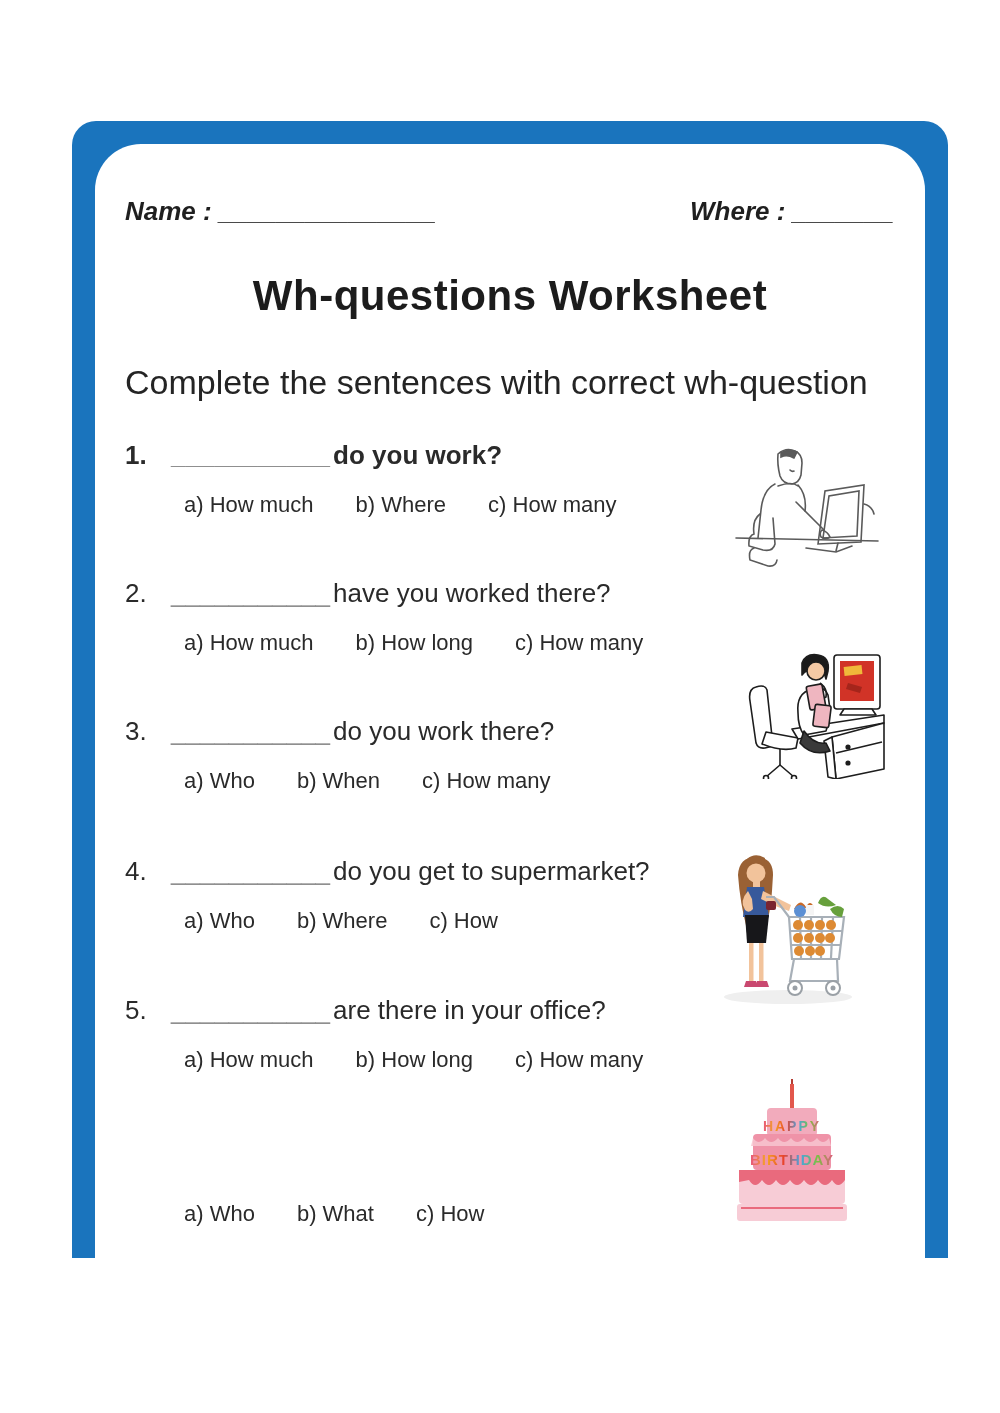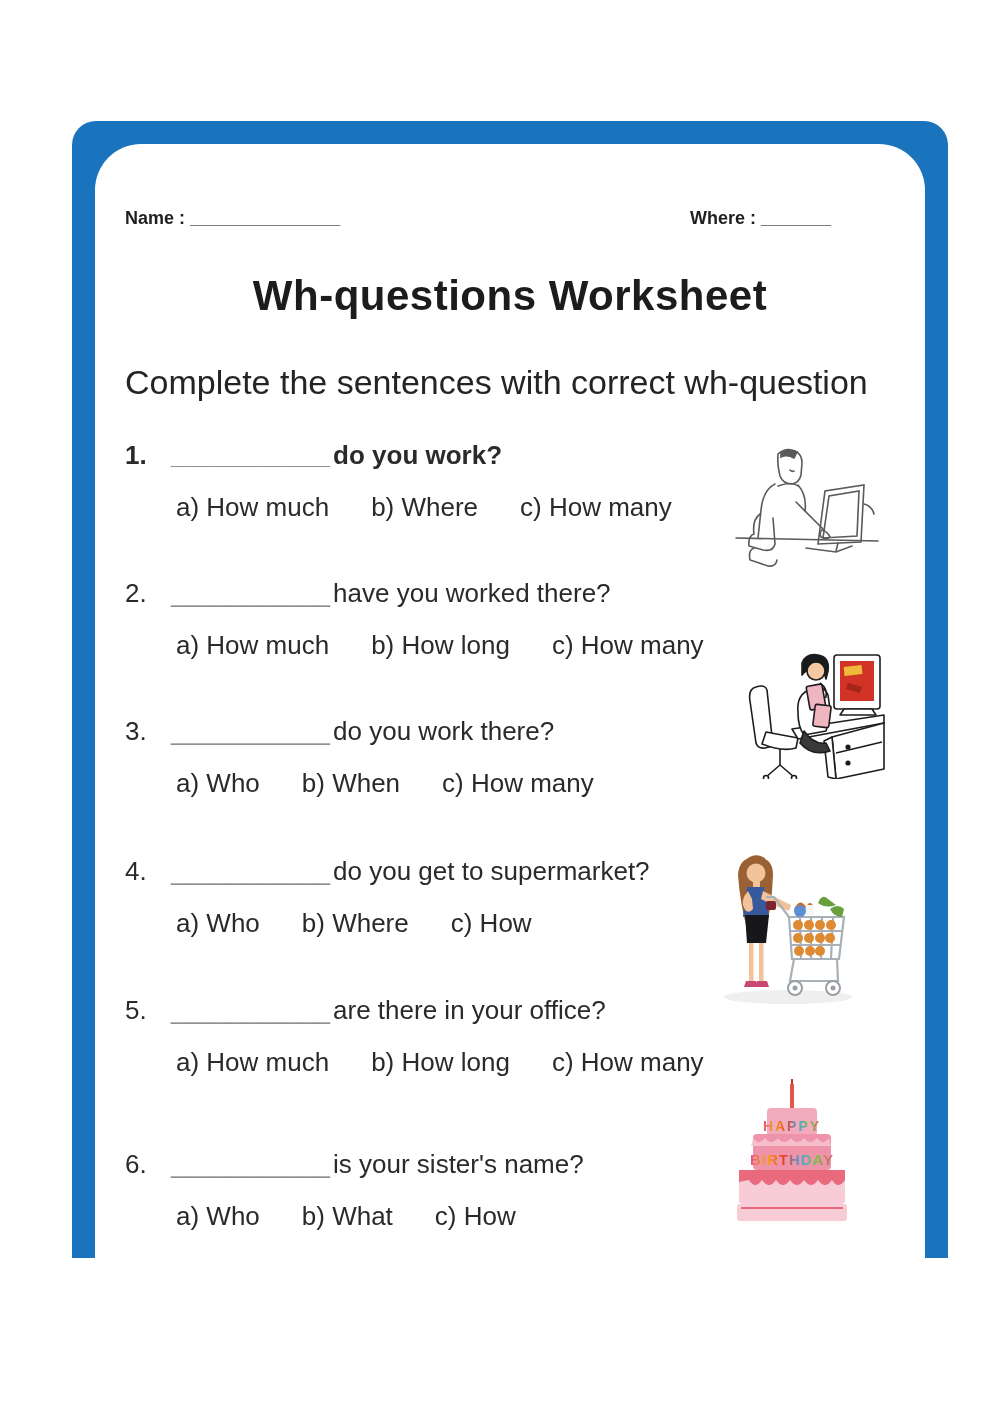--- a/index.html
+++ b/index.html
@@ -2,29 +2,29 @@
 <html><head>
 <meta charset="utf-8">
 <style>
   html,body{margin:0;padding:0;background:#ffffff;}
   .page{position:relative;width:1000px;height:1413px;background:#ffffff;overflow:hidden;
         font-family:"Liberation Sans",sans-serif;color:#2b2b2b;}
   .frame{position:absolute;left:72px;top:121px;width:876px;height:1137px;
          background:#1a74bd;border-radius:24px 24px 0 0;}
   .card{position:absolute;left:23px;top:23px;width:830px;height:1114px;
         background:#ffffff;border-radius:46px 46px 0 0;}
-  .hdr{position:absolute;top:208px;font-size:18px;font-weight:bold;color:#1f1f1f;white-space:nowrap;}
+  .hdr{position:absolute;top:196px;font-size:26px;font-weight:bold;color:#1f1f1f;white-space:nowrap;font-style:italic;}
   .hdr .ul{font-weight:bold;color:#4a4a4a;letter-spacing:0;}
   .title{position:absolute;left:95px;top:272px;width:830px;text-align:center;
          font-size:42px;font-weight:bold;color:#1c1c1c;letter-spacing:0.5px;}
   .instruction{position:absolute;left:125px;top:363px;font-size:34px;color:#242424;}
   .q{position:absolute;left:125px;font-size:26px;white-space:nowrap;color:#2a2a2a;}
   .qnum{display:inline-block;width:46px;}
   .blank{color:#8f8f8f;margin-right:3px;}
-  .opts{position:absolute;left:176px;display:flex;gap:42px;font-size:26px;color:#2a2a2a;white-space:nowrap;}
+  .opts{position:absolute;left:184px;display:flex;gap:42px;font-size:22px;color:#2a2a2a;white-space:nowrap;}
   .clip{position:absolute;}
   svg{display:block;}
 </style>
 </head>
 <body>
 
 <div class="page">
   <div class="frame">
     <div class="card"></div>
   </div>
@@ -79,23 +79,20 @@
 
   <div class="q" style="top:995px;">
     <span class="qnum">5.</span><span class="blank">___________</span><span>are there in your office?</span>
   </div>
   <div class="opts" style="top:1047px;">
     <span>a) How much</span>
     <span>b) How long</span>
     <span>c) How many</span>
   </div>
 
-  <div class="q" style="top:1149px;">
-    <span class="qnum">6.</span><span class="blank">___________</span><span>is your sister's name?</span>
-  </div>
   <div class="opts" style="top:1201px;">
     <span>a) Who</span>
     <span>b) What</span>
     <span>c) How</span>
   </div>
 
   <div class="clip" style="left:726px;top:444px;">
     <svg width="158" height="132" viewBox="0 0 158 132">
       <g fill="none" stroke="#5a5a5a" stroke-width="1.6" stroke-linecap="round">
         <line x1="10" y1="94" x2="152" y2="97"></line>

